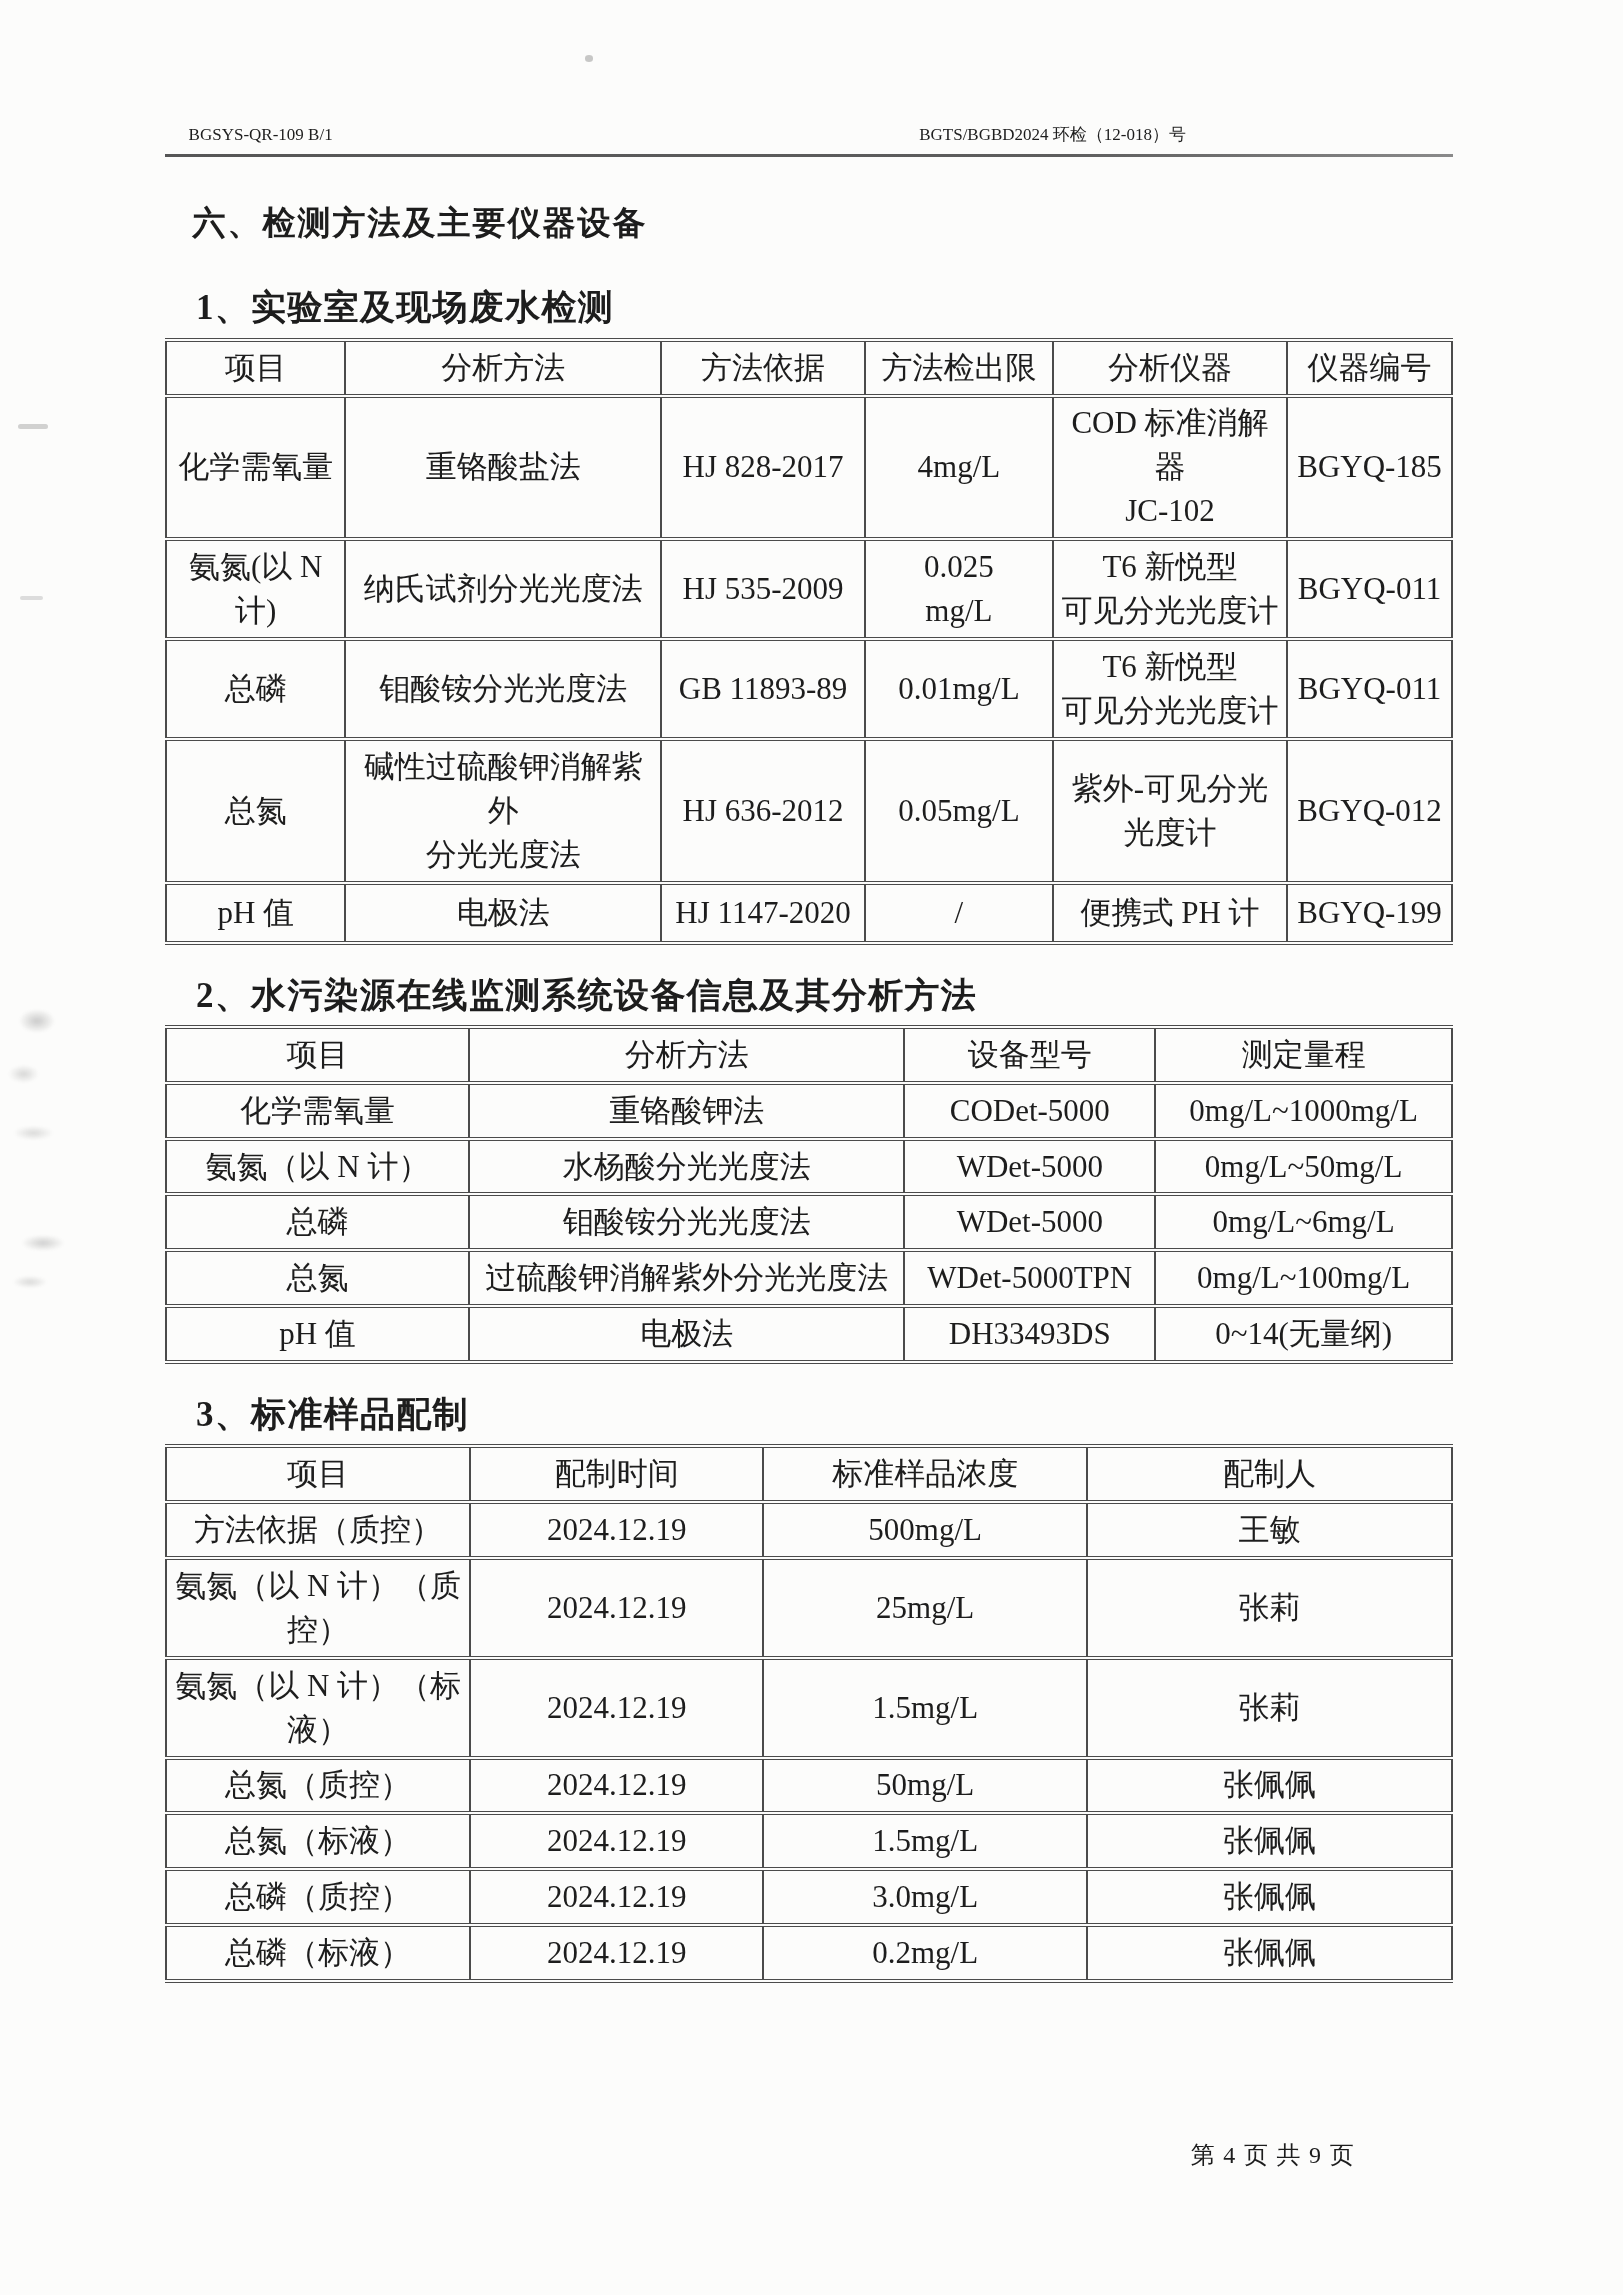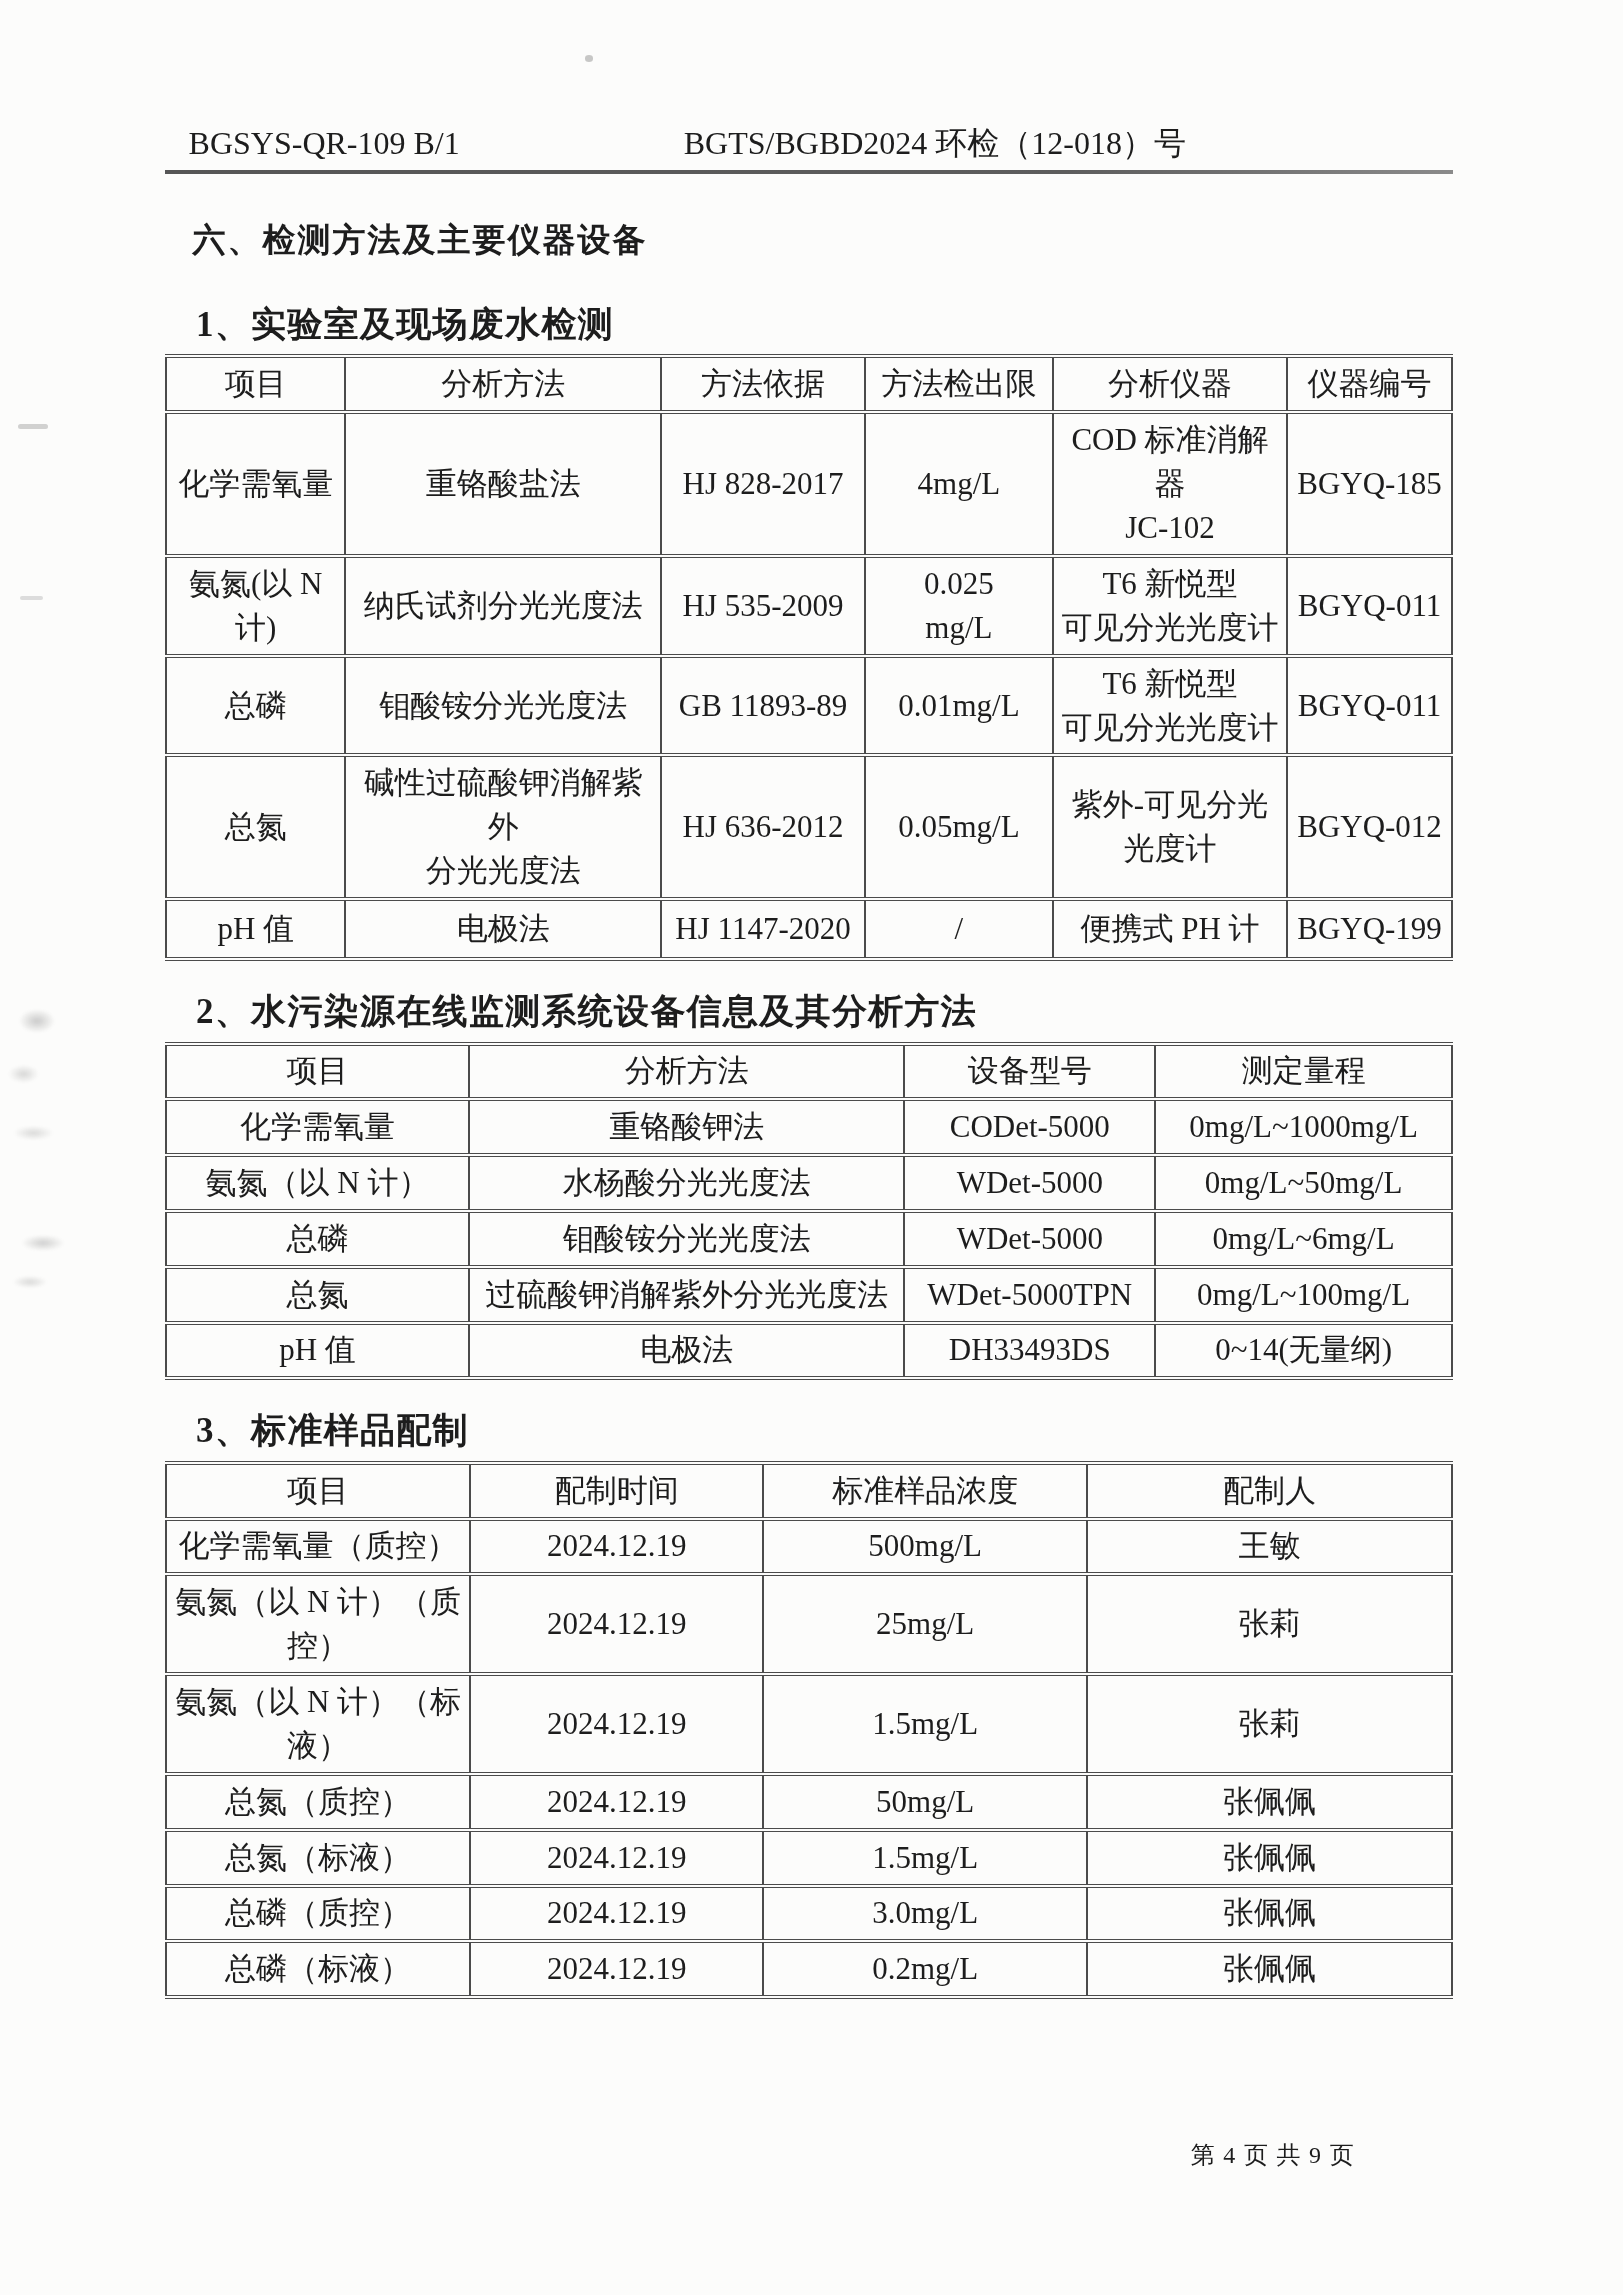--- a/index.html
+++ b/index.html
@@ -19,21 +19,21 @@
     left:165px;
     top:0;
     width:1288px;
   }
   
   .doc-header{
     display:flex;
     align-items:center;
     padding-top:126px;
     padding-left:23.6px;
-    font-size:32px;
+    font-size:17px;
     line-height:1.1;
     white-space:nowrap;
   }
   .doc-header .right{
     margin-left:auto;
     margin-right:267px;
   }
   .rule{
     height:3.3px;
     background:linear-gradient(90deg,#565656 0%,#5d5d5d 70%,#8a8a8a 100%);
@@ -268,21 +268,21 @@
           <thead>
             <tr>
               <th>项目</th>
               <th>配制时间</th>
               <th>标准样品浓度</th>
               <th>配制人</th>
             </tr>
           </thead>
           <tbody>
             <tr>
-              <td>化学需氧量（质控）</td>
+              <td>方法依据（质控）</td>
               <td>2024.12.19</td>
               <td>500mg/L</td>
               <td>王敏</td>
             </tr>
             <tr>
               <td>氨氮（以 N 计）（质控）</td>
               <td>2024.12.19</td>
               <td>25mg/L</td>
               <td>张莉</td>
             </tr>

